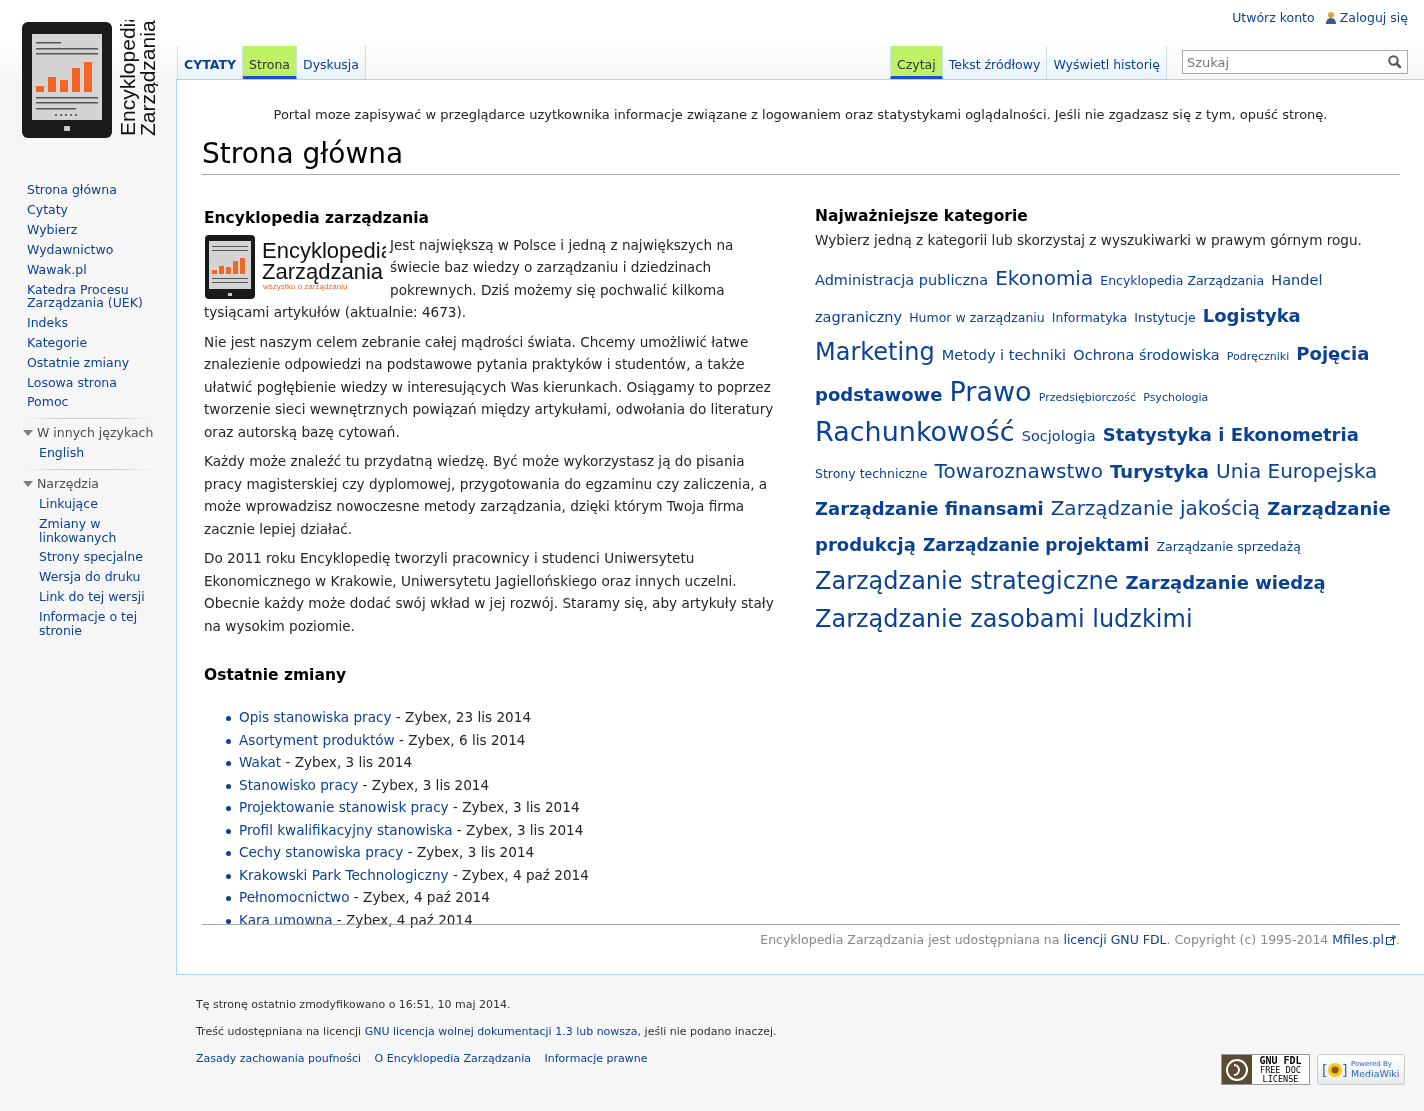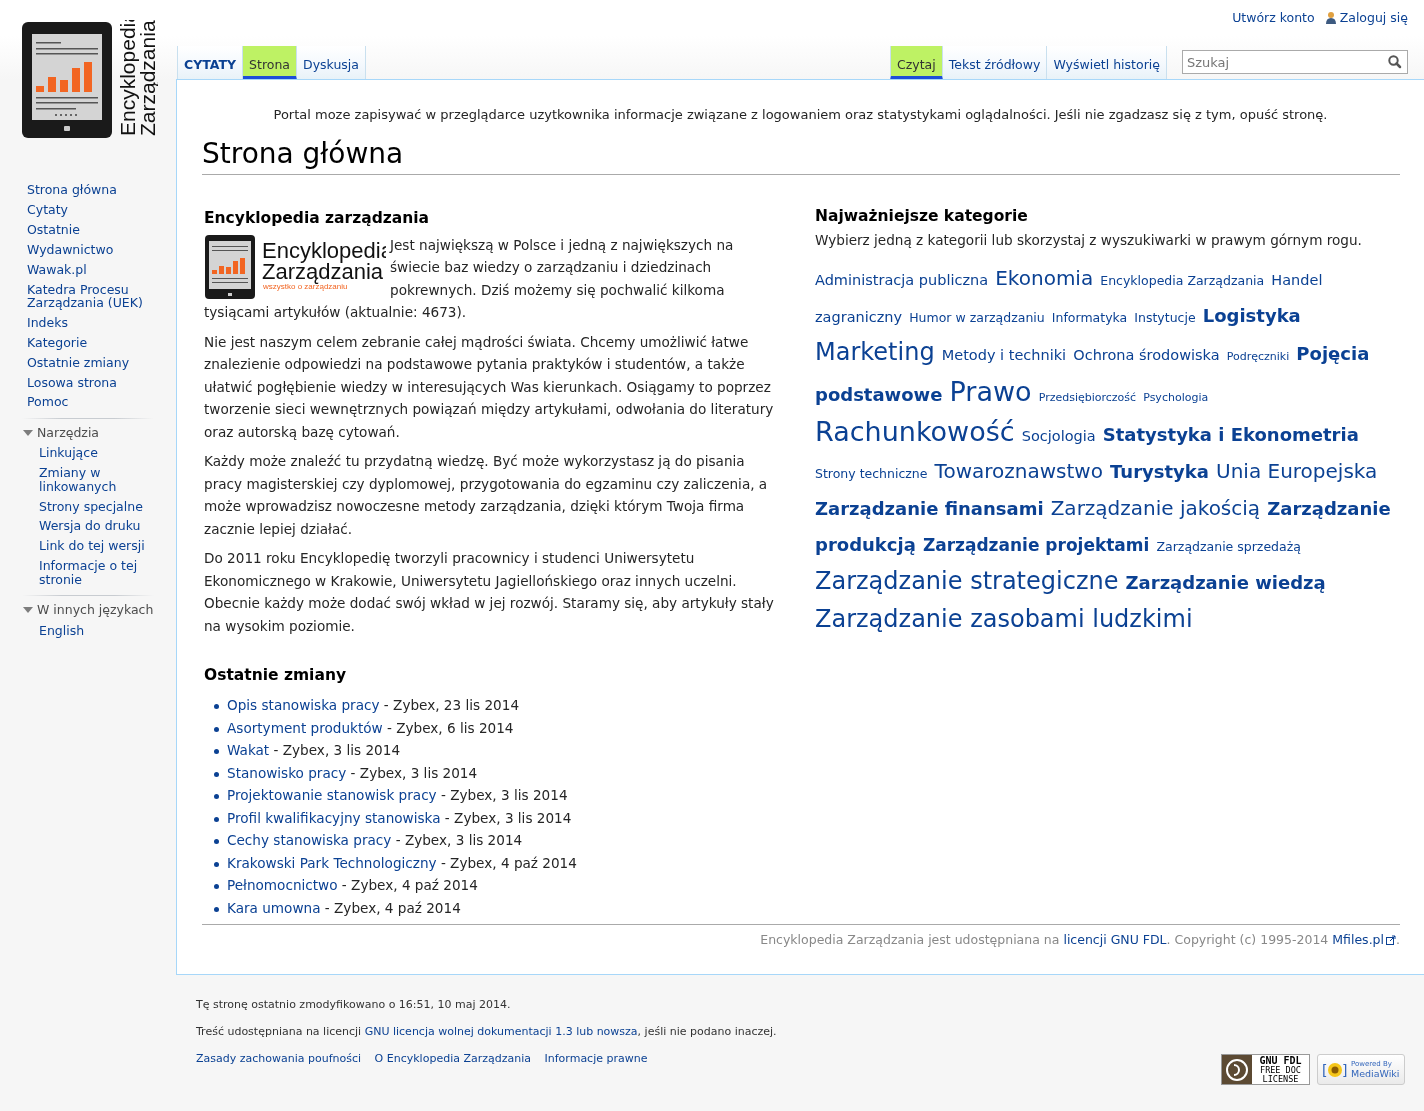--- a/index.html
+++ b/index.html
@@ -66,21 +66,21 @@
     font-size: 28px; font-weight: normal; margin: 0; color: #000;
     border-bottom: 1px solid #aaa; padding-bottom: 2px; line-height: 36px;
     font-family: "DejaVu Sans", sans-serif;
   }
   
   #col-left { position: absolute; left: 27px; top: 127px; width: 575px; font-size: 13.6px; line-height: 22.5px; }
   h2.sec { font-size: 15.5px; font-weight: bold; margin: 0 0 4px 0; color: #000; }
   #col-left p { margin: 0 0 7px 0; }
   .ez-logo { float: left; width: 182px; height: 66px; margin: 0 4px 0 0; }
   #recent-title { position: absolute; left: 27px; top: 586px; }
-  #recent-list { position: absolute; left: 32px; top: 614px; margin: 0; padding: 0; list-style: none; font-size: 13.6px; line-height: 22.5px; }
+  #recent-list { position: absolute; left: 32px; top: 614px; margin: 12px; padding: 0; list-style: none; font-size: 13.6px; line-height: 22.5px; }
   #recent-list li { padding-left: 18px; position: relative; }
   #recent-list li::before {
     content: ""; position: absolute; left: 5px; top: 10px; width: 5px; height: 5px; border-radius: 50%; background: #0b4193;
   }
   
   #col-right { position: absolute; left: 638px; top: 127px; width: 580px; }
   #col-right .intro { font-size: 13.6px; margin: 0 0 10px 0; line-height: 22px; }
   #cloud { line-height: 34.5px; color: #0b4193; }
   #cloud a { margin-right: 2px; }
   
@@ -171,53 +171,53 @@
   <svg class="search-icon" viewBox="0 0 18 18">
     <circle cx="7.5" cy="7.5" r="4.2" stroke="#555" stroke-width="2" fill="none"></circle>
     <line x1="10.5" y1="10.5" x2="14" y2="14" stroke="#555" stroke-width="2.5" stroke-linecap="round"></line>
   </svg>
 </div>
 
 <div id="sidebar">
   <ul class="nav-list">
     <li><a href="#">Strona główna</a></li>
     <li><a href="#">Cytaty</a></li>
-    <li><a href="#">Ostatnie</a></li>
+    <li><a href="#">Wybierz</a></li>
     <li><a href="#">Wydawnictwo</a></li>
     <li><a href="#">Wawak.pl</a></li>
     <li><a href="#">Katedra Procesu Zarządzania (UEK)</a></li>
     <li><a href="#">Indeks</a></li>
     <li><a href="#">Kategorie</a></li>
     <li><a href="#">Ostatnie zmiany</a></li>
     <li><a href="#">Losowa strona</a></li>
     <li><a href="#">Pomoc</a></li>
   </ul>
   <div class="portal">
     <div class="portal-sep"></div>
     <div class="portal-head">
       <span class="tri"></span>
+      <span>W innych językach</span>
+    </div>
+    <ul class="nav-list">
+      <li><a href="#">English</a></li>
+    </ul>
+  </div>
+  <div class="portal">
+    <div class="portal-sep"></div>
+    <div class="portal-head">
+      <span class="tri"></span>
       <span>Narzędzia</span>
     </div>
     <ul class="nav-list">
       <li><a href="#">Linkujące</a></li>
       <li><a href="#">Zmiany w linkowanych</a></li>
       <li><a href="#">Strony specjalne</a></li>
       <li><a href="#">Wersja do druku</a></li>
       <li><a href="#">Link do tej wersji</a></li>
       <li><a href="#">Informacje o tej stronie</a></li>
-    </ul>
-  </div>
-  <div class="portal">
-    <div class="portal-sep"></div>
-    <div class="portal-head">
-      <span class="tri"></span>
-      <span>W innych językach</span>
-    </div>
-    <ul class="nav-list">
-      <li><a href="#">English</a></li>
     </ul>
   </div>
 </div>
 
 <div id="content">
   <div id="cookie">Portal moze zapisywać w przeglądarce uzytkownika informacje związane z logowaniem oraz statystykami oglądalności. Jeśli nie zgadzasz się z tym, opuść stronę.</div>
   <h1 id="page-title">Strona główna</h1>
 
   <div id="col-left">
     <h2 class="sec">Encyklopedia zarządzania</h2>

